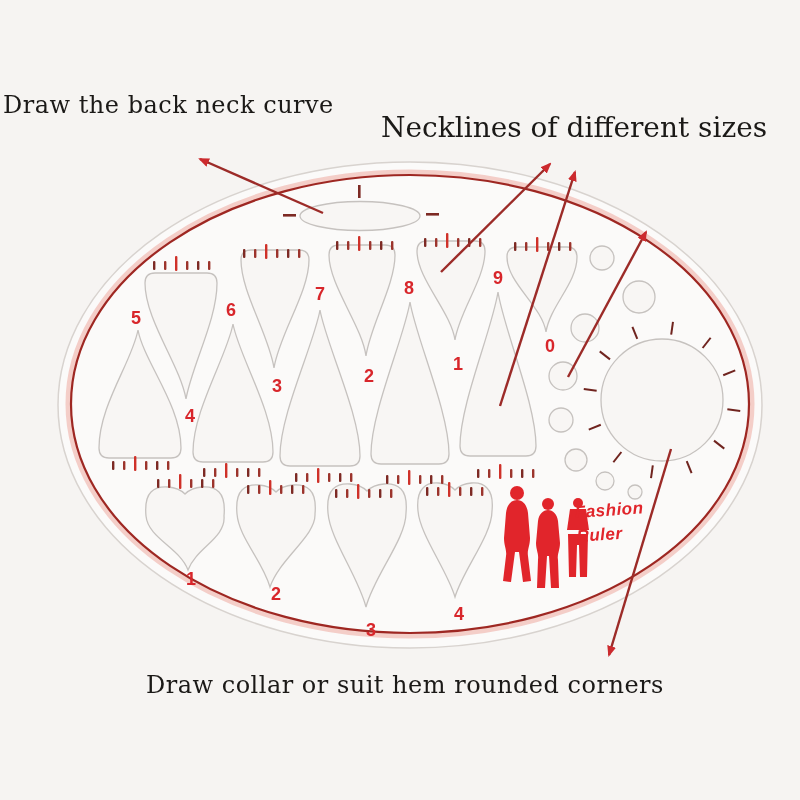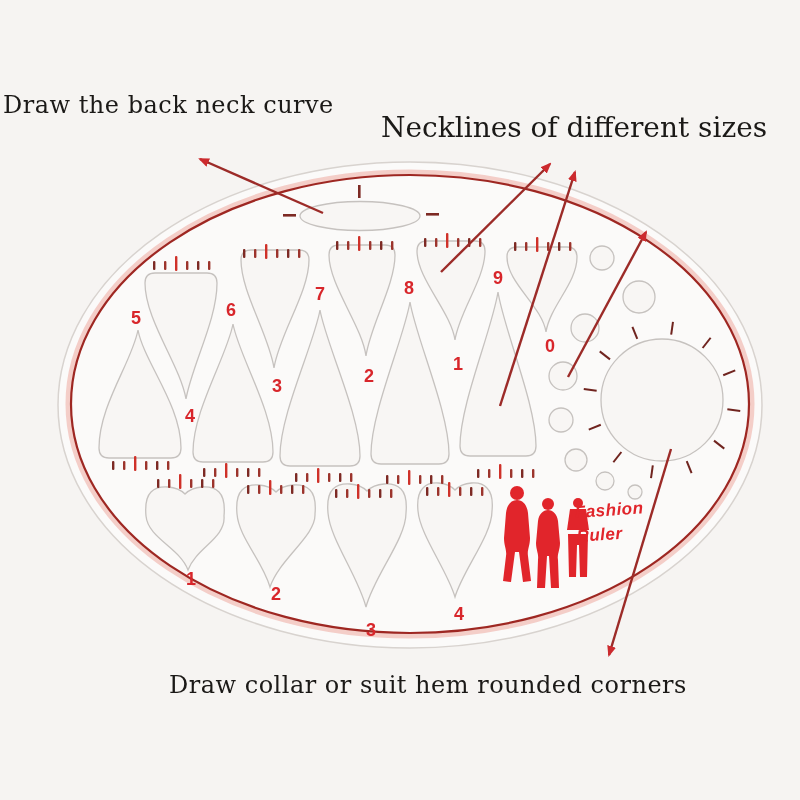--- a/index.html
+++ b/index.html
@@ -216,14 +216,14 @@
       <line class="arrow" x1="323" y1="213" x2="200" y2="159" marker-end="url(#ah)"></line>
       <line class="arrow" x1="441" y1="272" x2="550" y2="164" marker-end="url(#ah)"></line>
       <line class="arrow" x1="500" y1="406" x2="575" y2="172" marker-end="url(#ah)"></line>
       <line class="arrow" x1="568" y1="377" x2="646" y2="232" marker-end="url(#ah)"></line>
       <line class="arrow" x1="671" y1="449" x2="609" y2="655" marker-end="url(#ah)"></line>
     </g>
   </svg>
 
   <div class="anno" style="left:3px;top:92px;">Draw the back neck curve</div>
   <div class="anno small" style="left:381px;top:113px;">Necklines of different sizes</div>
-  <div class="anno" style="left:169px;top:672px;">Draw collar or suit hem rounded corners</div>
+  <div class="anno" style="left:146px;top:672px;">Draw collar or suit hem rounded corners</div>
 </div>
 
 </body></html>

